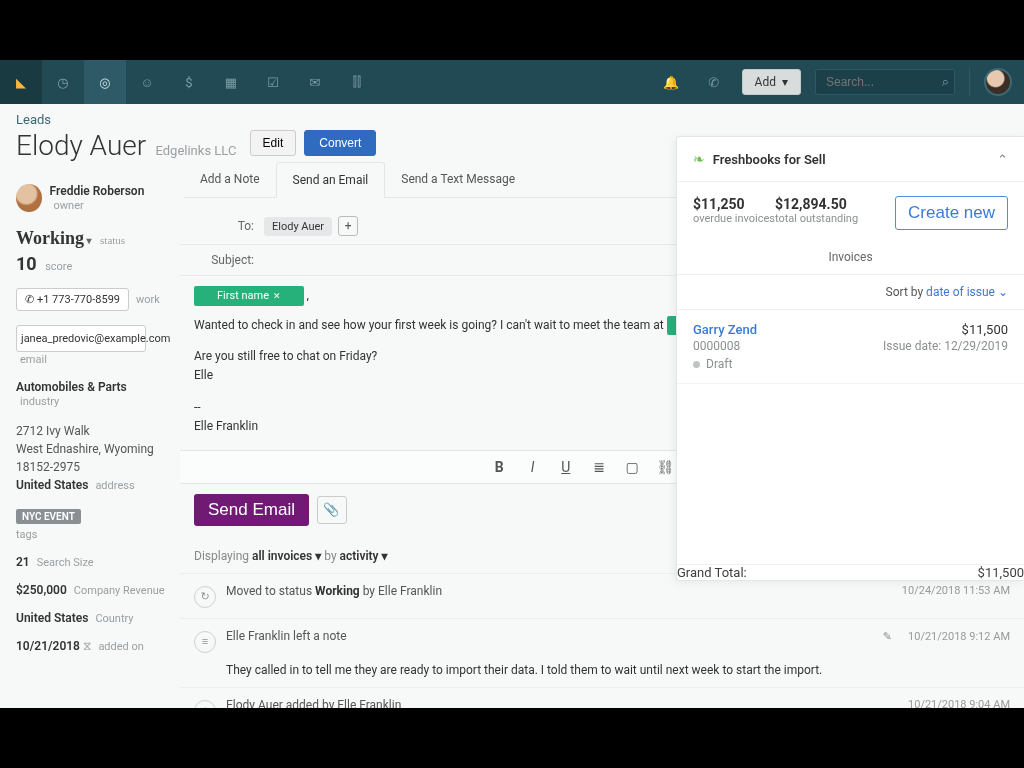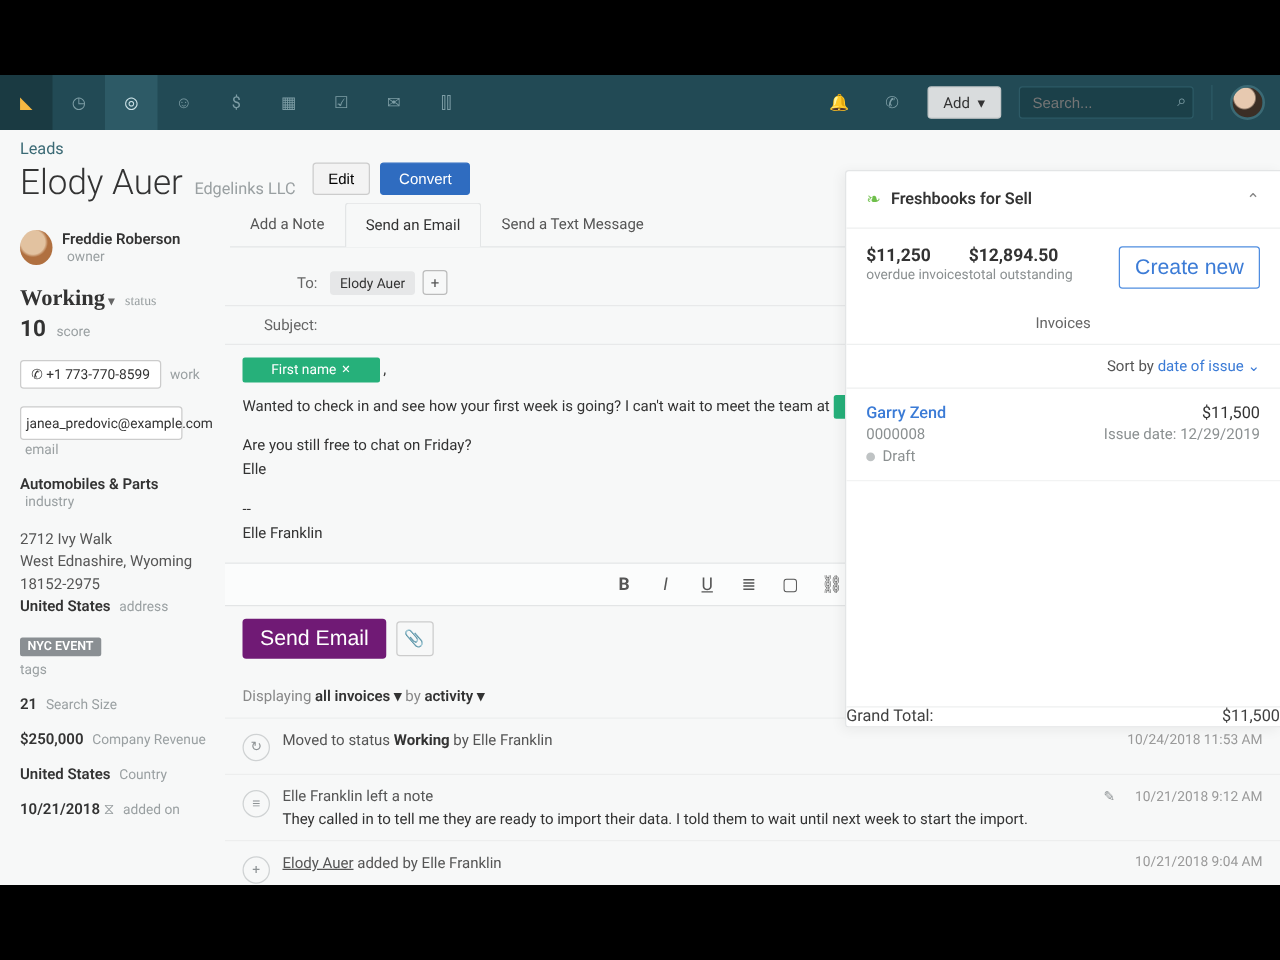--- a/index.html
+++ b/index.html
@@ -308,21 +308,21 @@
         </div>
       </div>
 
       <div class="activity-item">
         <div class="act-icon">≡</div>
         <div class="act-body">
           <div class="act-header-row">
             <span>Elle Franklin left a note</span>
             <span><span class="pencil">✎</span><span class="act-time">10/21/2018 9:12 AM</span></span>
           </div>
-          <div style="margin-top:4px; color:#333;">They called in to tell me they are ready to import their data. I told them to wait until next week to start the import.</div>
+          <div style="margin-top:20px; color:#333;">They called in to tell me they are ready to import their data. I told them to wait until next week to start the import.</div>
         </div>
       </div>
 
       <div class="activity-item">
         <div class="act-icon">+</div>
         <div class="act-body">
           <div class="act-header-row">
             <span><span style="text-decoration:underline">Elody Auer</span><span> added by Elle Franklin</span></span>
             <span class="act-time">10/21/2018 9:04 AM</span>
           </div>

